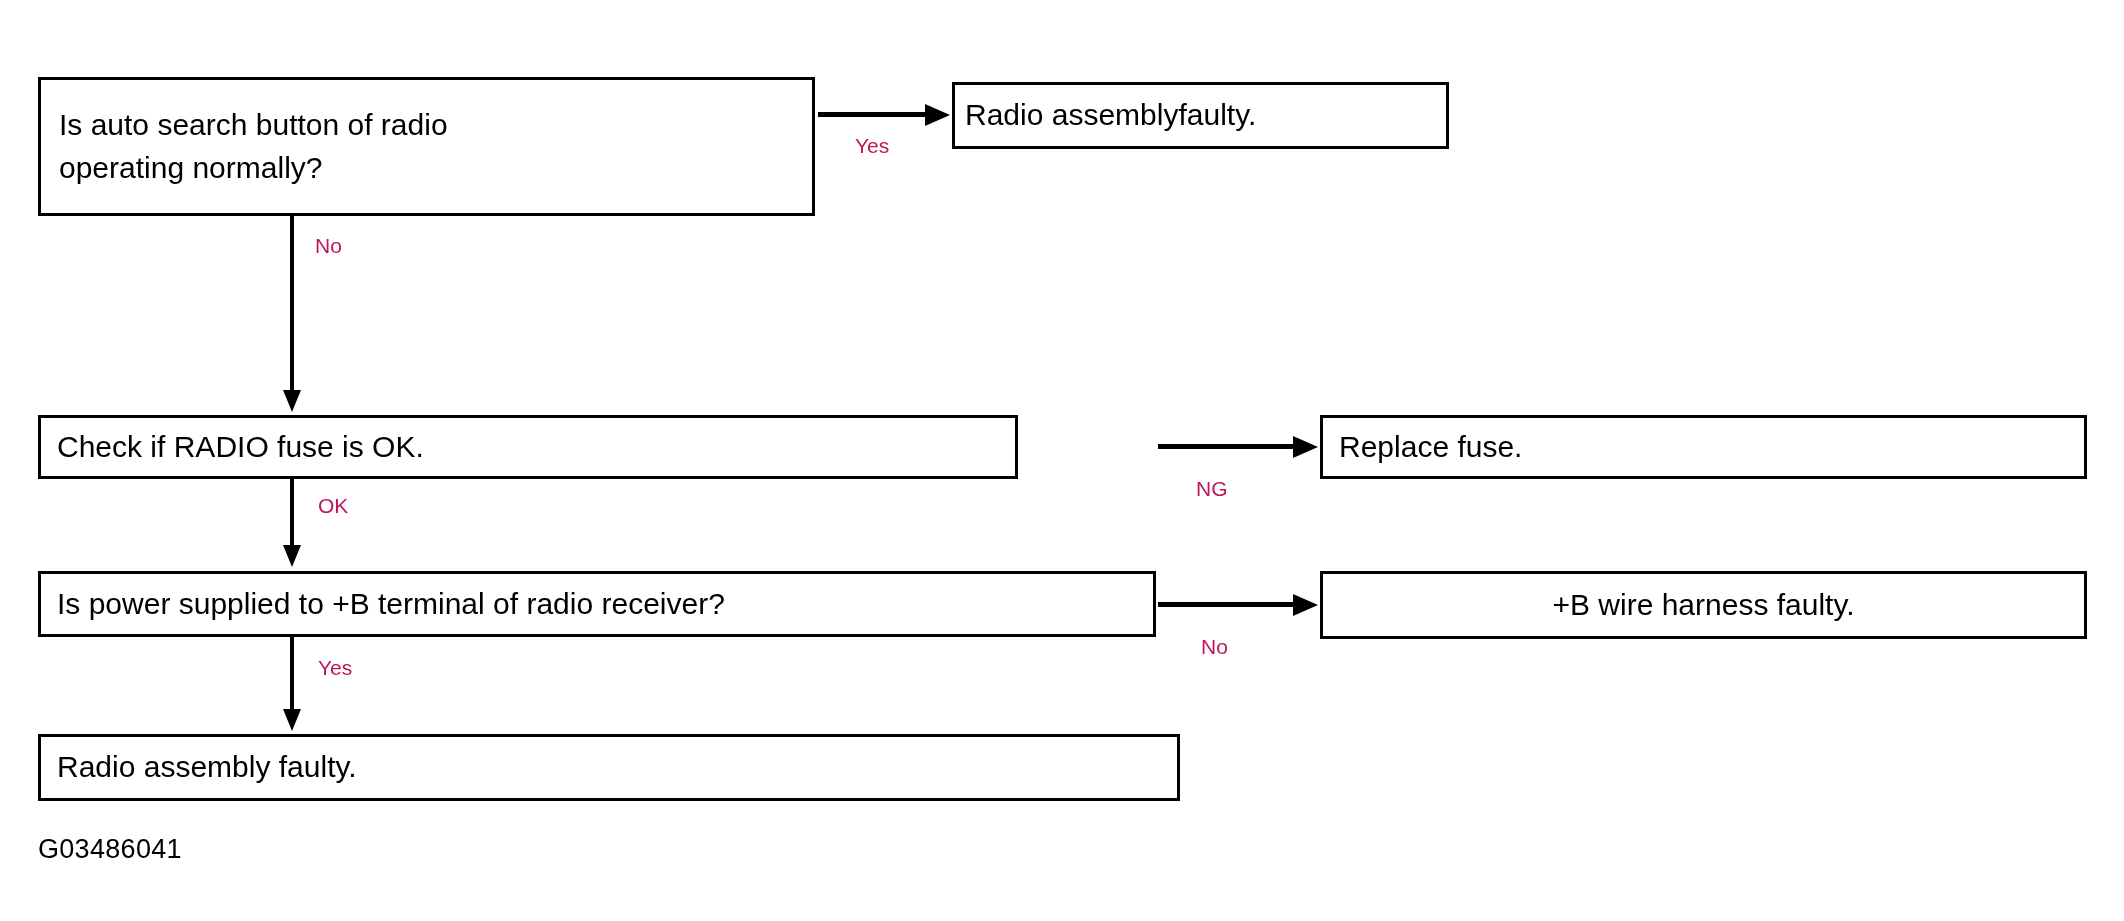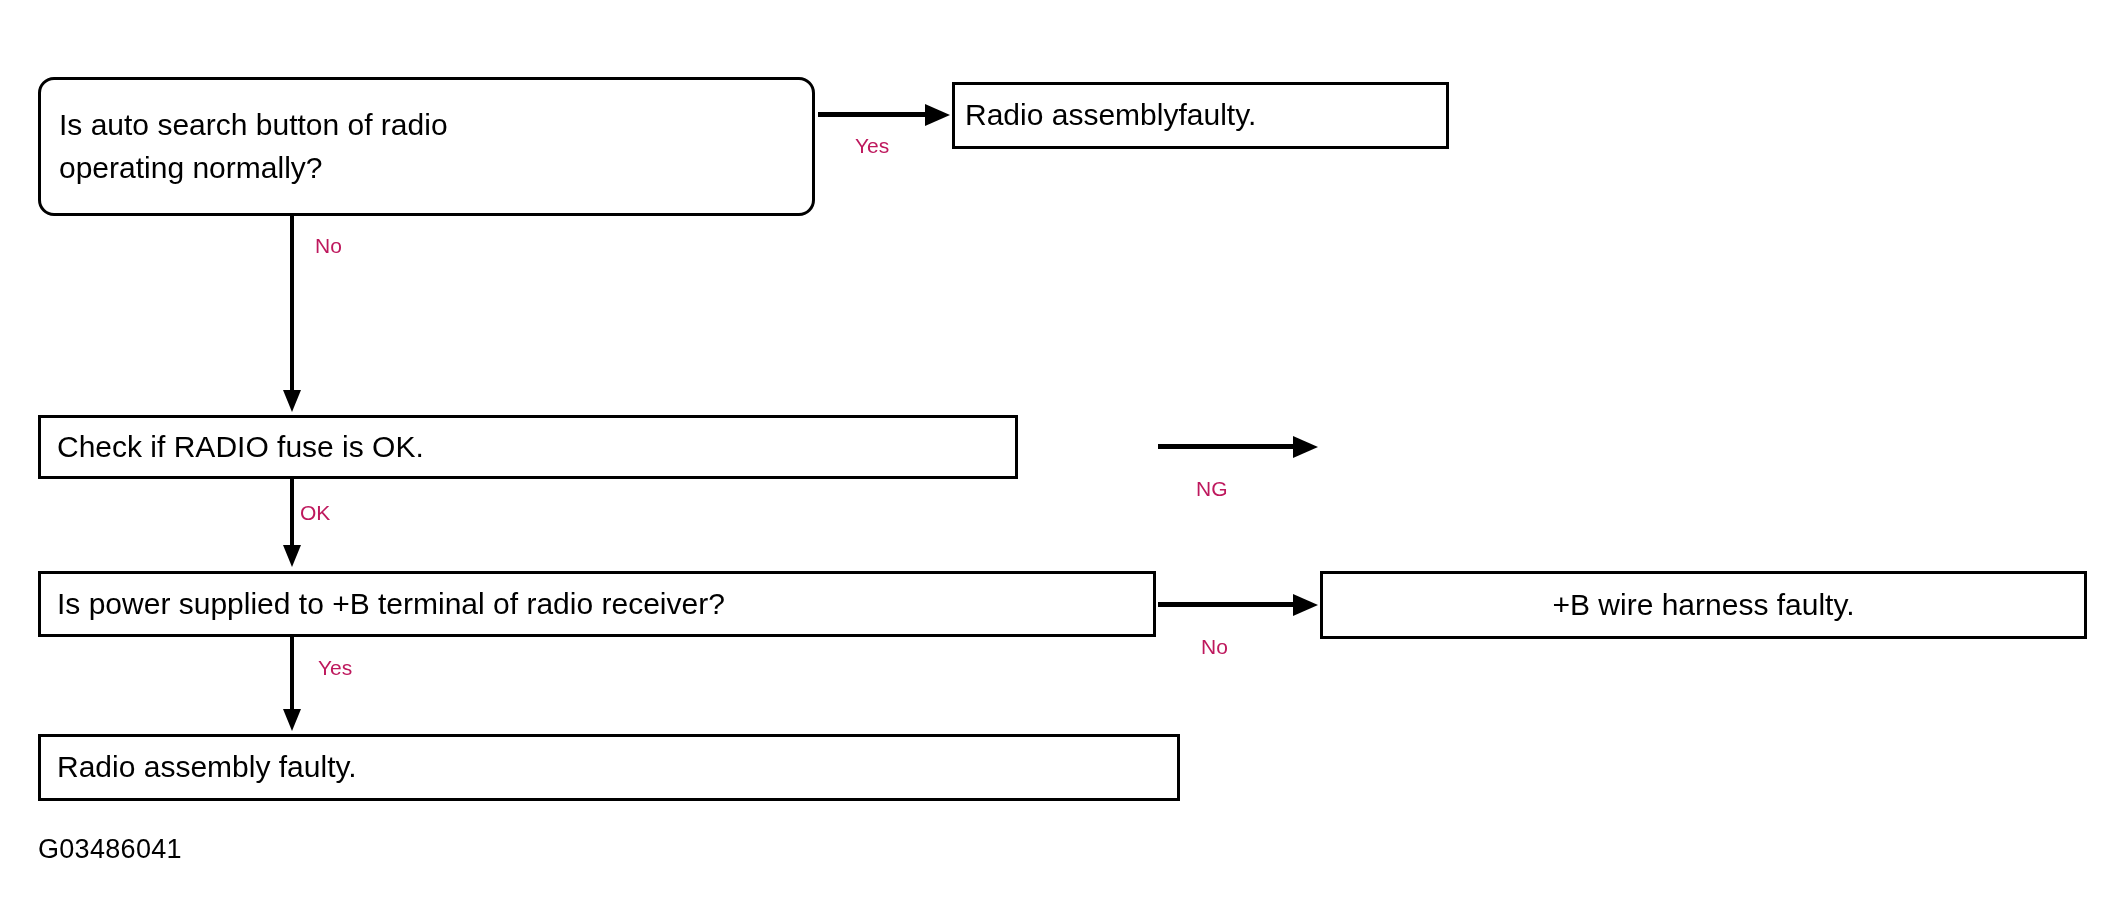--- a/index.html
+++ b/index.html
@@ -26,21 +26,21 @@
   }
   .node .node-text {
     display: block;
     color: #000000;
     font-size: 30px;
     line-height: 1.42;
     white-space: pre-line;
     padding: 0 16px;
   }
   
-  #node-q1 { left: 38px; top: 77px; width: 777px; height: 139px; border-radius: 16px; }
+  #node-q1 { left: 38px; top: 77px; width: 777px; height: 139px; }
   #node-q1 .node-text { padding-left: 18px; }
 
   
   #node-o1 { left: 952px; top: 82px; width: 497px; height: 67px; }
   #node-o1 .node-text { text-align: left; padding: 0 10px; }
 
   
   #node-q2 { left: 38px; top: 415px; width: 980px; height: 64px; }
   #node-o2 { left: 1320px; top: 415px; width: 767px; height: 64px; }
 
@@ -104,21 +104,21 @@
   #conn-yes2-arrow   { left: 283px; top: 709px; }
 
   #conn-yes1-line    { left: 818px; top: 112px; width: 122px; }
   #conn-yes1-arrow   { left: 925px; top: 104px; }
   #conn-ng-line      { left: 1158px; top: 444px; width: 146px; }
   #conn-ng-arrow     { left: 1293px; top: 436px; }
   #conn-no3-line     { left: 1158px; top: 602px; width: 146px; }
   #conn-no3-arrow    { left: 1293px; top: 594px; }
 
   #label-no1  { left: 315px; top: 235px; }
-  #label-ok   { left: 300px; top: 495px; margin-top: 7px; }
+  #label-ok   { left: 318px; top: 495px; }
   #label-yes2 { left: 318px; top: 657px; }
   #label-yes1 { left: 855px; top: 135px; }
   #label-ng   { left: 1196px; top: 478px; }
   #label-no3  { left: 1201px; top: 636px; }
 </style>
 </head>
 <body>
 
 <div id="canvas">
 
@@ -136,20 +136,23 @@
   <div class="edge-label" id="label-yes1">Yes</div>
 
   <div class="vline" id="conn-no-line"></div>
   <div class="arrow-down" id="conn-no-arrow"></div>
   <div class="edge-label" id="label-no1">No</div>
 
   <div class="node" id="node-q2">
     <span class="node-text">Check if RADIO fuse is OK.</span>
   </div>
 
+  <div class="node" id="node-o2">
+    <span class="node-text">Replace fuse.</span>
+  </div>
 
   <div class="hline" id="conn-ng-line"></div>
   <div class="arrow-right" id="conn-ng-arrow"></div>
   <div class="edge-label" id="label-ng">NG</div>
 
   <div class="vline" id="conn-ok-line"></div>
   <div class="arrow-down" id="conn-ok-arrow"></div>
   <div class="edge-label" id="label-ok">OK</div>
 
   <div class="node" id="node-q3">

